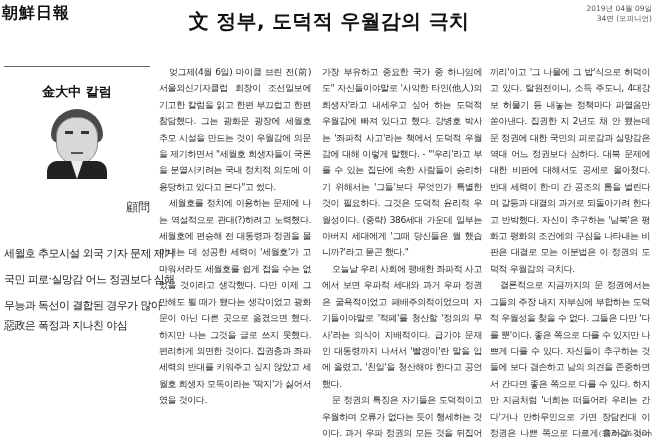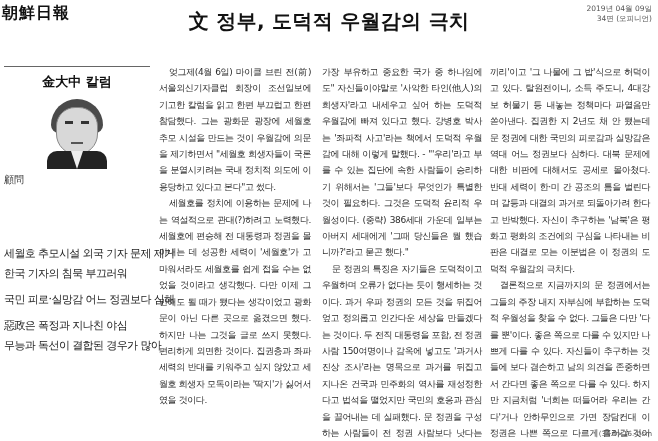--- a/index.html
+++ b/index.html
@@ -6,30 +6,30 @@
   html, body { width: 658px; height: 441px; background: #ffffff; overflow: hidden; }
   body { position: relative; font-family: "DejaVu Serif", "Liberation Serif", serif; color: #222; }
 
   .masthead { position: absolute; left: 2px; top: 3px; font-family: Liberation Mono, monospace; font-weight: bold; font-size: 16px; letter-spacing: 1px; color: #111; }
   .meta { position: absolute; right: 6px; top: 4px; text-align: right; font-family: "DejaVu Sans", sans-serif; font-size: 7.5px; line-height: 10px; color: #555; }
 
   .headline { position: absolute; left: 0; width: 658px; top: 8px; text-align: center; font-family: "DejaVu Sans", sans-serif; font-weight: bold; font-size: 20px; color: #111; letter-spacing: 0.3px; }
 
   .sidebar { position: absolute; left: 4px; top: 66px; width: 146px; }
   .side-rule { height: 1px; background: #666; width: 146px; }
-  .column-name { margin-top: 6px; text-align: center; font-family: "DejaVu Sans", sans-serif; font-weight: bold; font-size: 13px; color: #111; }
+  .column-name { margin-top: 16px; text-align: center; font-family: "DejaVu Sans", sans-serif; font-weight: bold; font-size: 13px; color: #111; }
   .portrait { margin: 8px auto 0; width: 60px; height: 70px; position: relative; overflow: hidden; }
   .portrait .hair { position: absolute; left: 4px; top: 0; width: 52px; height: 34px; border-radius: 26px 26px 8px 8px; background: #4a4a4a; }
   .portrait .face { position: absolute; left: 9px; top: 8px; width: 42px; height: 48px; border-radius: 20px 20px 22px 22px; background: #d8d8d8; border: 1px solid #888; }
   .portrait .eye { position: absolute; top: 22px; width: 8px; height: 3px; background: #333; }
   .portrait .eye.l { left: 18px; } .portrait .eye.r { left: 34px; }
   .portrait .mouth { position: absolute; left: 24px; top: 43px; width: 12px; height: 2px; background: #555; }
   .portrait .suit { position: absolute; left: 0; top: 52px; width: 60px; height: 20px; background: #222; border-radius: 10px 10px 0 0; }
   .portrait .collar { position: absolute; left: 24px; top: 52px; width: 12px; height: 18px; background: #eee; clip-path: polygon(0 0,100% 0,50% 100%); }
-  .title-caption { margin-top: 4px; text-align: left; font-size: 10px; color: #333; }
+  .title-caption { margin-top: 20px; text-align: right; font-size: 12px; color: #333; }
 
   .subheads { position: absolute; left: 4px; top: 244px; width: 146px; font-family: "DejaVu Serif", serif; font-size: 11px; line-height: 20px; color: #222; }
   .subgroup { margin-bottom: 6px; }
   .subgroup div { white-space: nowrap; letter-spacing: -0.6px; }
 
   .body-col { position: absolute; top: 64px; font-family: "DejaVu Sans", sans-serif; font-size: 9px; line-height: 16.4px; color: #2a2a2a; text-align: justify; letter-spacing: -0.4px; }
   .body-col p { text-indent: 0; }
   .body-col p.indent { text-indent: 10px; }
   .col1 { left: 159px; width: 152px; }
   .col2 { left: 322px; width: 160px; }
@@ -59,37 +59,37 @@
     <div class="mouth"></div>
     <div class="suit"></div>
     <div class="collar"></div>
   </div>
   <div class="title-caption">顧問</div>
 </aside>
 
 <div class="subheads">
   <div class="subgroup">
     <div>세월호 추모시설 외국 기자 문제 제기</div>
-    <div>한국 기자의 침묵 부끄러워</div>
   </div>
   <div class="subgroup">
     <div>국민 피로·실망감 어느 정권보다 심해</div>
   </div>
   <div class="subgroup">
+    <div>무능과 독선이 결합된 경우가 많아</div>
     <div>惡政은 폭정과 지나친 야심</div>
-    <div>무능과 독선이 결합된 경우가 많아</div>
   </div>
 </div>
 
 <div class="body-col col1">
     <p class="indent">엊그제(4월 6일) 마이클 브린 전(前) 서울외신기자클럽 회장이 조선일보에 기고한 칼럼을 읽고 한편 부끄럽고 한편 참담했다. 그는 광화문 광장에 세월호 추모 시설을 만드는 것이 우월감에 의문을 제기하면서 "세월호 희생자들이 국론을 분열시키려는 국내 정치적 의도에 이용당하고 있다고 본다"고 썼다.</p>
     <p class="indent">세월호를 정치에 이용하는 문제에 나는 역설적으로 관대(?)하려고 노력했다. 세월호에 편승해 전 대통령과 정권을 몰아내는 데 성공한 세력이 '세월호'가 고마워서라도 세월호를 쉽게 접을 수는 없었을 것이라고 생각했다. 다만 이제 그만해도 될 때가 됐다는 생각이었고 광화문이 아닌 다른 곳으로 옮겼으면 했다. 하지만 나는 그것을 글로 쓰지 못했다. 편리하게 외면한 것이다. 집권층과 좌파 세력의 반대를 키워주고 싶지 않았고 세월호 희생자 모독이라는 '딱지'가 싫어서였을 것이다.</p>
   </div>
 <div class="body-col col2">
     <p>가장 부유하고 중요한 국가 중 하나임에도" 자신들이야말로 '사악한 타인(他人)의 희생자'라고 내세우고 싶어 하는 도덕적 우월감에 빠져 있다고 했다. 강병호 박사는 '좌파적 사고'라는 책에서 도덕적 우월감에 대해 이렇게 말했다. - "'우리'라고 부를 수 있는 집단에 속한 사람들이 승리하기 위해서는 '그들'보다 무엇인가 특별한 것이 필요하다. 그것은 도덕적 윤리적 우월성이다. (중략) 386세대 가운데 일부는 아버지 세대에게 '그때 당신들은 뭘 했습니까?'라고 묻곤 했다."</p>
+    <p class="indent">오늘날 우리 사회에 팽배한 좌파적 사고에서 보면 우파적 세대와 과거 우파 정권은 굴욕적이었고 패배주의적이었으며 자기들이야말로 '적폐'를 청산할 '정의의 무사'라는 의식이 지배적이다. 급기야 문재인 대통령까지 나서서 '빨갱이'란 말을 입에 올렸고, '친일'을 청산해야 한다고 공언했다.</p>
     <p class="indent">문 정권의 특징은 자기들은 도덕적이고 우월하며 오류가 없다는 듯이 행세하는 것이다. 과거 우파 정권의 모든 것을 뒤집어엎고 정의롭고 인간다운 세상을 만들겠다는 것이다. 두 전직 대통령을 포함, 전 정권 사람 150여명이나 감옥에 넣고도 '과거사 진상 조사'라는 명목으로 과거를 뒤집고 지나온 건국과 민주화의 역사를 재성정한다고 법석을 떨었지만 국민의 호응과 관심을 끌어내는 데 실패했다. 문 정권을 구성하는 사람들이 전 정권 사람보다 낫다는 국민적 인식은 없다. 아니 경우에 따라서는 과거 정권보다 좁은 인물난에 '끼리</p>
   </div>
 <div class="body-col col3">
     <p>끼리'이고 '그 나물에 그 밥'식으로 허덕이고 있다. 탈원전이니, 소득 주도니, 4대강 보 허물기 등 내놓는 정책마다 파열음만 쏟아낸다. 집권한 지 2년도 채 안 됐는데 문 정권에 대한 국민의 피로감과 실망감은 역대 어느 정권보다 심하다. 대북 문제에 대한 비판에 대해서도 공세로 몰아쳤다. 반대 세력이 한·미 간 공조의 틈을 벌린다며 갈등과 대결의 과거로 되돌아가려 한다고 반박했다. 자신이 추구하는 '남북'은 평화고 평화의 조건에의 구심을 나타내는 비판은 대결로 모는 이분법은 이 정권의 도덕적 우월감의 극치다.</p>
     <p class="indent">결론적으로 지금까지의 문 정권에서는 그들의 주장 내지 자부심에 부합하는 도덕적 우월성을 찾을 수 없다. 그들은 다만 '다를 뿐'이다. 좋은 쪽으로 다를 수 있지만 나쁘게 다를 수 있다. 자신들이 추구하는 것들에 보다 겸손하고 남의 의견을 존중하면서 간다면 좋은 쪽으로 다를 수 있다. 하지만 지금처럼 '너희는 떠들어라 우리는 간다'거나 안하무인으로 가면 장담컨대 이 정권은 나쁜 쪽으로 다르게 흘러갈 것이다. 통일부 장관 임명 강행이 그 본보기다.</p>
   </div>
 
 <div class="dimensions">(34.9×16.4)cm</div>
 
 </body></html>

